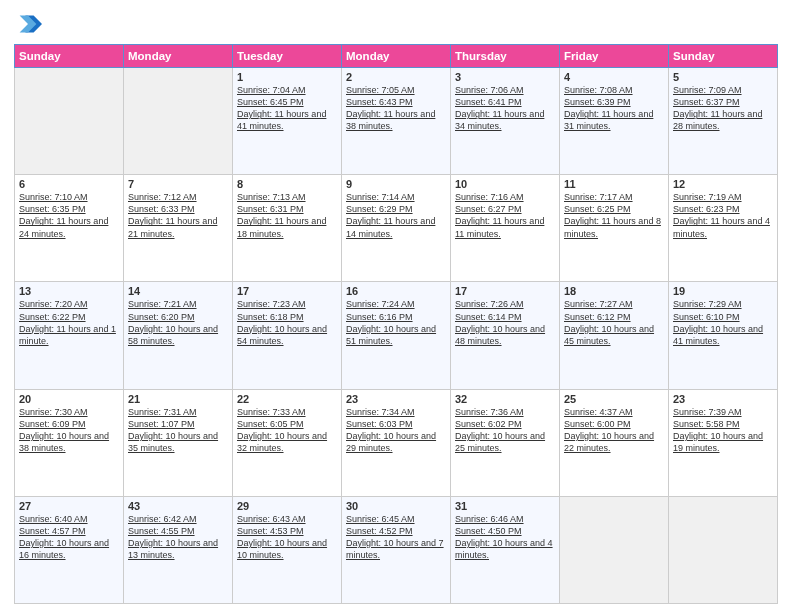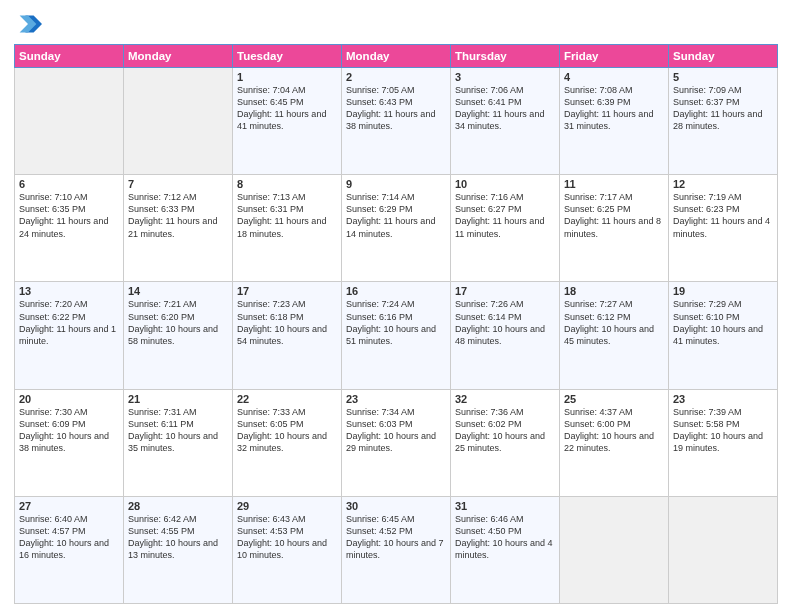--- a/index.html
+++ b/index.html
@@ -88,20 +88,21 @@
     .day-num {
       font-weight: bold;
       font-size: 11px;
       display: block;
       margin-bottom: 1px;
     }
     .day-info {
       font-size: 9px;
       line-height: 1.35;
       color: #333;
+      text-decoration: underline;
     }
     .empty-cell {
       background: #f0f0f0 !important;
     }
   </style>
 </head>
 <body>
 
 <div class="page">
   <div class="header">
@@ -259,21 +260,21 @@
         <tr>
           <td>
             <span class="day-num">20</span>
             <div class="day-info">Sunrise: 7:30 AM
 Sunset: 6:09 PM
 Daylight: 10 hours and 38 minutes.</div>
           </td>
           <td>
             <span class="day-num">21</span>
             <div class="day-info">Sunrise: 7:31 AM
-Sunset: 6:11 PM
+Sunset: 1:07 PM
 Daylight: 10 hours and 35 minutes.</div>
           </td>
           <td>
             <span class="day-num">22</span>
             <div class="day-info">Sunrise: 7:33 AM
 Sunset: 6:05 PM
 Daylight: 10 hours and 32 minutes.</div>
           </td>
           <td>
             <span class="day-num">23</span>
@@ -301,21 +302,21 @@
           </td>
         </tr>
         <tr>
           <td>
             <span class="day-num">27</span>
             <div class="day-info">Sunrise: 6:40 AM
 Sunset: 4:57 PM
 Daylight: 10 hours and 16 minutes.</div>
           </td>
           <td>
-            <span class="day-num">28</span>
+            <span class="day-num">43</span>
             <div class="day-info">Sunrise: 6:42 AM
 Sunset: 4:55 PM
 Daylight: 10 hours and 13 minutes.</div>
           </td>
           <td>
             <span class="day-num">29</span>
             <div class="day-info">Sunrise: 6:43 AM
 Sunset: 4:53 PM
 Daylight: 10 hours and 10 minutes.</div>
           </td>

